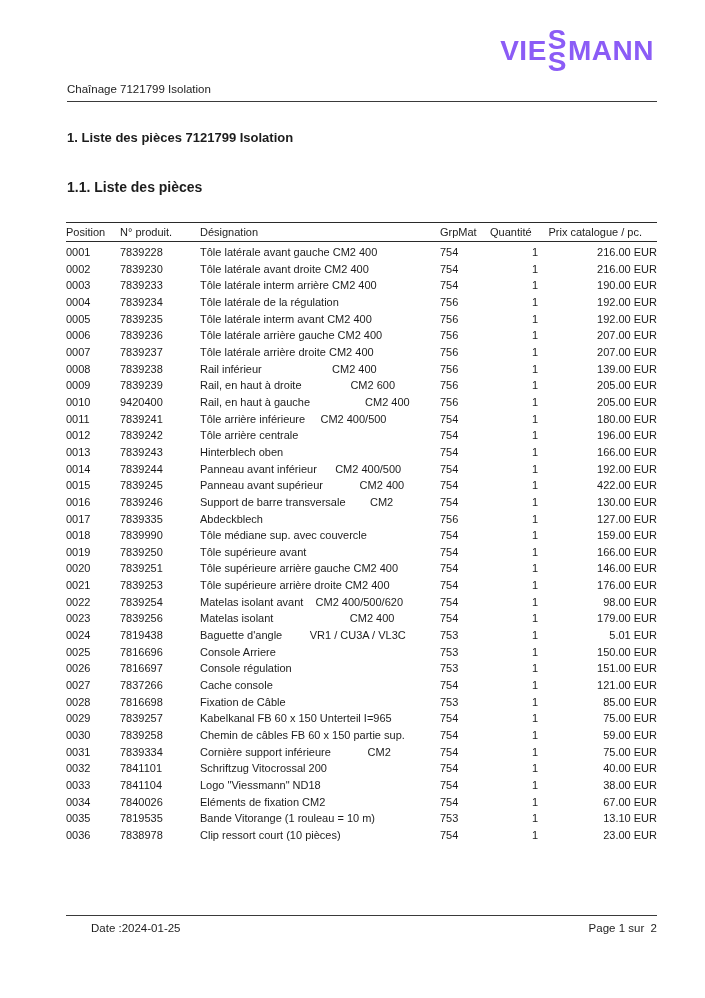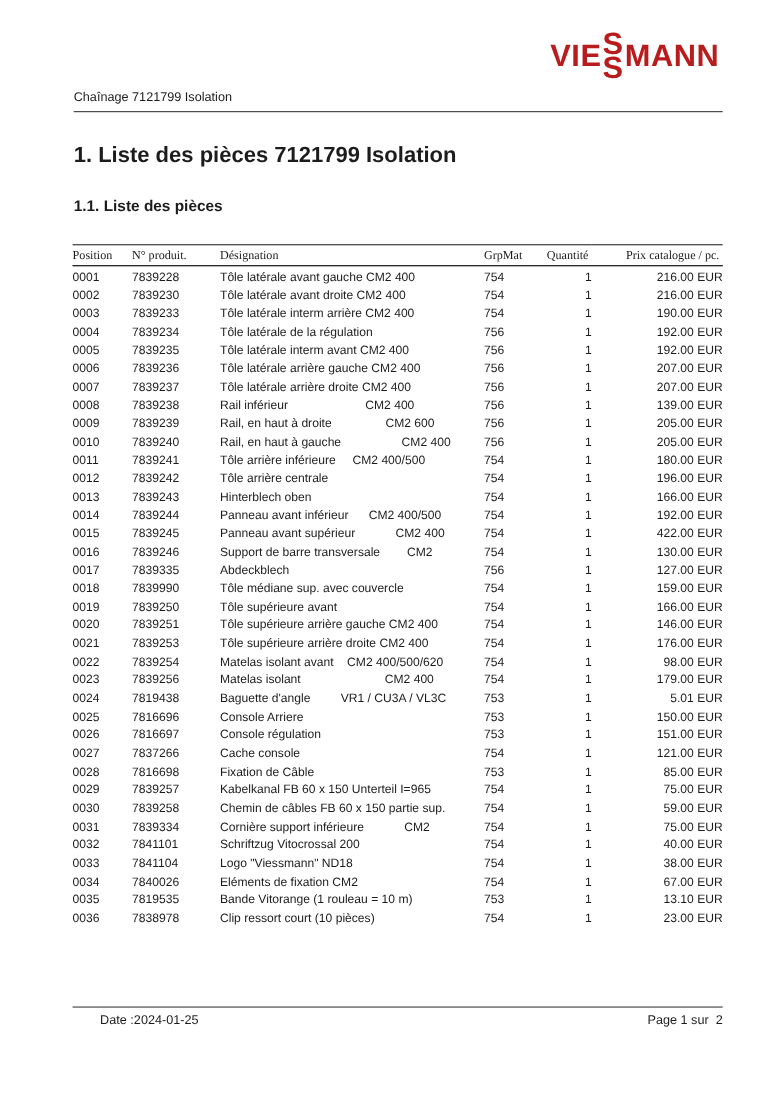--- a/index.html
+++ b/index.html
@@ -42,21 +42,21 @@
     font-size: 11.5px;
     padding-bottom: 6px;
     border-bottom: 1px solid #3a3a3a;
   }
 
   .sec-title {
     position: absolute;
     left: 67px;
     top: 130px;
     margin: 0;
-    font-size: 20px;
+    font-size: 13px;
     font-weight: bold;
   }
   .subsec-title {
     position: absolute;
     left: 67px;
     top: 179px;
     margin: 0;
     font-size: 14px;
     font-weight: bold;
   }
@@ -77,24 +77,23 @@
   table.parts col:nth-child(4) { width: 50px; }
   table.parts col:nth-child(5) { width: 48px; }
   table.parts col:nth-child(6) { width: 119px; }
   table.parts thead tr {
     border-top: 1px solid #2a2a2a;
     border-bottom: 1px solid #2a2a2a;
   }
   table.parts th {
     font-weight: normal;
     text-align: left;
-    padding: 3px 3px 3px 0;
+    padding: 3px 15px 3px 0;
     white-space: nowrap;
     overflow: visible;
-    font-family: Liberation Serif, serif;
   }
   table.parts td {
     padding: 0;
     line-height: 16.65px;
     white-space: nowrap;
     overflow: visible;
   }
   table.parts td.cell-designation { white-space: pre; }
   table.parts th:nth-child(5), table.parts td:nth-child(5) { text-align: right; }
   table.parts th:nth-child(6), table.parts td:nth-child(6) { text-align: right; }
@@ -112,21 +111,21 @@
     justify-content: space-between;
     font-size: 11.5px;
   }
   .pre { white-space: pre; padding-left: 25px; }
 </style>
 </head>
 <body>
 
 <div class="page">
 
-  <div class="logo" style="color: #b91c1c;">
+  <div class="logo" style="color: #8b5cf6;">
     <span>VIE</span>
     <span class="logo-ss">
       <span>S</span>
       <span>S</span>
     </span>
     <span>MANN</span>
   </div>
 
   <div class="doc-header">
     <span>Chaînage 7121799 Isolation</span>
@@ -222,21 +221,21 @@
         <tr>
           <td class="cell-position">0009</td>
           <td class="cell-product">7839239</td>
           <td class="cell-designation">Rail, en haut à droite                CM2 600</td>
           <td class="cell-grpmat">756</td>
           <td class="cell-quantity">1</td>
           <td class="cell-price">205.00 EUR</td>
         </tr>
         <tr>
           <td class="cell-position">0010</td>
-          <td class="cell-product">7839240</td>
+          <td class="cell-product">9420400</td>
           <td class="cell-designation">Rail, en haut à gauche                  CM2 400</td>
           <td class="cell-grpmat">756</td>
           <td class="cell-quantity">1</td>
           <td class="cell-price">205.00 EUR</td>
         </tr>
         <tr>
           <td class="cell-position">0011</td>
           <td class="cell-product">7839241</td>
           <td class="cell-designation">Tôle arrière inférieure     CM2 400/500</td>
           <td class="cell-grpmat">754</td>

